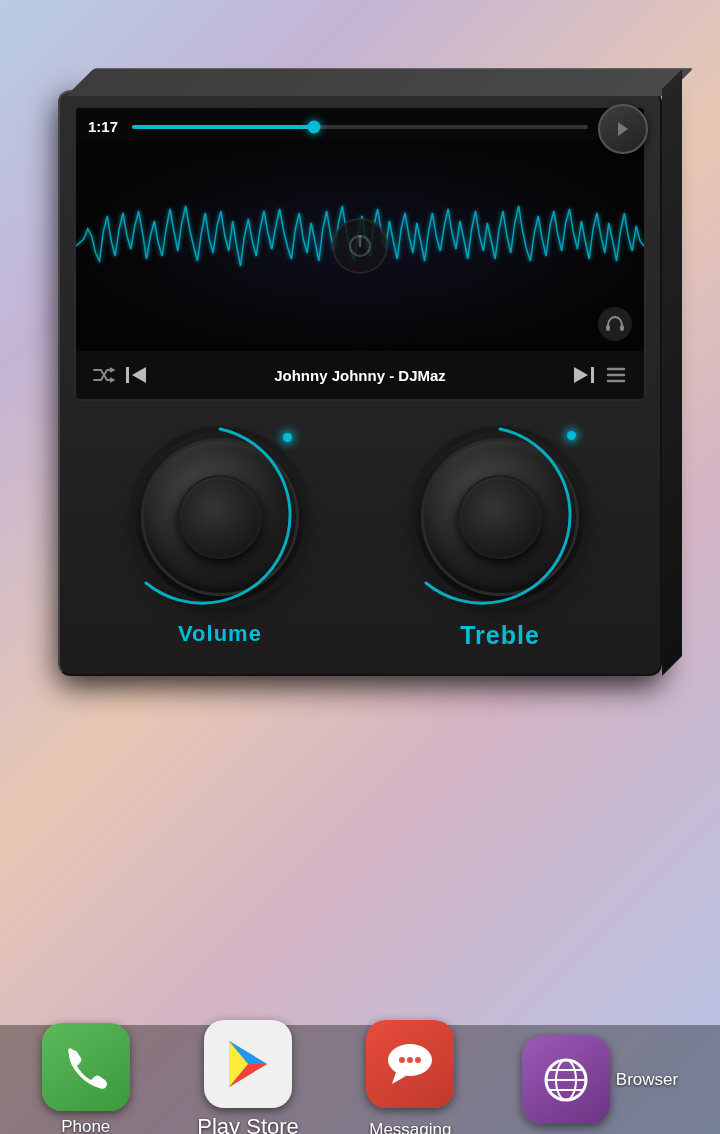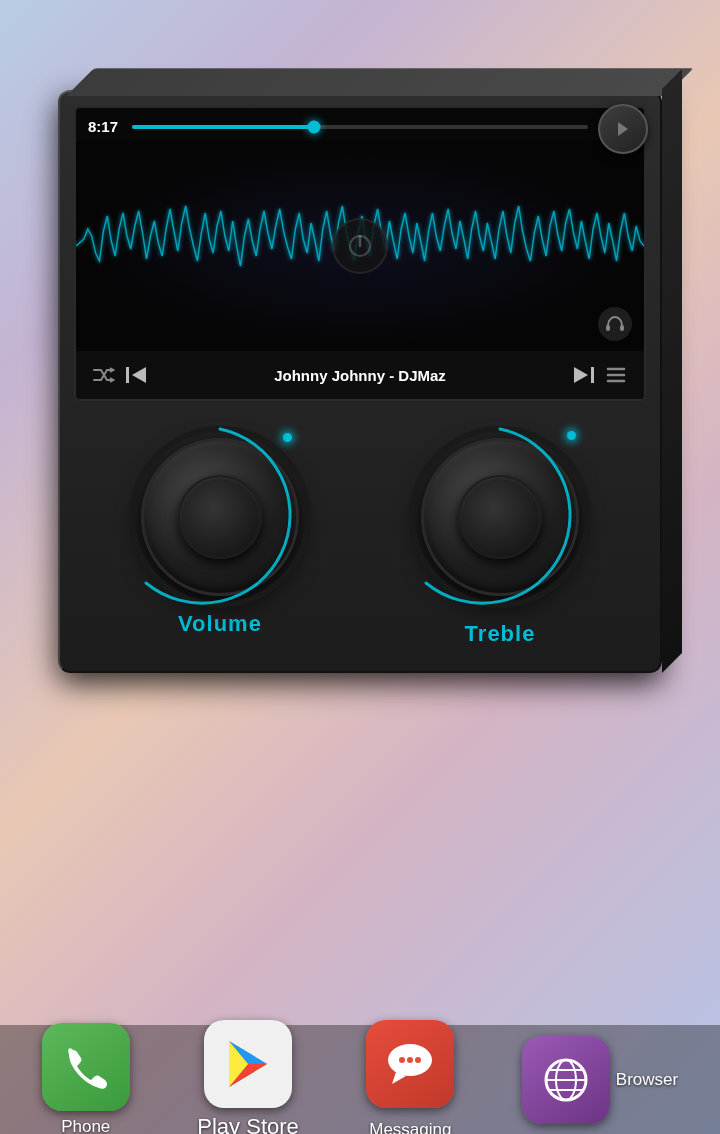--- a/index.html
+++ b/index.html
@@ -30,21 +30,21 @@
       <div style="width:50px;height:50px;border-radius:50%;background:linear-gradient(145deg,#3e3e3e,#222);border:2px solid #555;display:flex;align-items:center;justify-content:center;cursor:pointer;box-shadow:0 3px 8px rgba(0,0,0,0.6);">
         <svg width="20" height="20" viewBox="0 0 20 20">
           <polygon points="5,3 15,10 5,17" fill="#777"></polygon>
         </svg>
       </div>
     </div>
 
     <div style="margin:14px 14px 0;background:#080808;border-radius:6px;border:2px solid #2a2a2a;overflow:hidden;">
 
       <div style="padding:10px 12px 6px;display:flex;align-items:center;gap:10px;">
-        <span style="color:white;font-size:15px;font-weight:bold;min-width:34px;">8:17</span>
+        <span style="color:white;font-size:15px;font-weight:bold;min-width:34px;">1:17</span>
         <div style="flex:1;height:4px;background:rgba(255,255,255,0.18);border-radius:2px;position:relative;">
           <div style="position:absolute;left:0;top:0;height:100%;background:#00bcd4;border-radius:2px;width:40%;"></div>
           <div style="position:absolute;top:50%;left:40%;transform:translate(-50%,-50%);width:13px;height:13px;background:#00bcd4;border-radius:50%;box-shadow:0 0 8px rgba(0,188,212,0.9);"></div>
         </div>
         <span style="color:white;font-size:15px;font-weight:bold;min-width:34px;text-align:right;">3:10</span>
       </div>
 
       <div style="height:210px;background:radial-gradient(ellipse at center,#0e0e1e 0%,#050505 70%);position:relative;overflow:hidden;">
         <svg width="100%" height="100%" viewBox="0 0 580 210" preserveAspectRatio="none">
           <defs>
@@ -105,21 +105,21 @@
             <line x1="2" y1="2" x2="18" y2="2" stroke="#888" stroke-width="2.5" stroke-linecap="round"></line>
             <line x1="2" y1="8" x2="18" y2="8" stroke="#888" stroke-width="2.5" stroke-linecap="round"></line>
             <line x1="2" y1="14" x2="18" y2="14" stroke="#888" stroke-width="2.5" stroke-linecap="round"></line>
           </svg>
         </div>
       </div>
     </div>
 
     <div style="display:flex;justify-content:space-around;padding:22px 20px 8px;">
 
-      <div style="display:flex;flex-direction:column;align-items:center;gap:0;">
+      <div style="display:flex;flex-direction:column;align-items:center;gap:10px;">
         <div style="width:188px;height:188px;border-radius:50%;position:relative;display:flex;align-items:center;justify-content:center;cursor:pointer;">
 
           <svg width="188" height="188" viewBox="0 0 188 188" style="position:absolute;top:0;left:0;">
             <circle cx="94" cy="94" r="88" fill="none" stroke="#1a1a1a" stroke-width="6"></circle>
             <path d="M 94 6 A 88 88 0 1 1 20 160" fill="none" stroke="#00bcd4" stroke-width="3" stroke-linecap="round" opacity="0.9"></path>
 
             <circle cx="255" cy="30" r="6" fill="#00bcd4" style="filter:drop-shadow(0 0 4px #00bcd4)"></circle>
           </svg>
 
           <div style="position:absolute;top:10px;right:22px;width:9px;height:9px;border-radius:50%;background:#00bcd4;box-shadow:0 0 8px 2px rgba(0,188,212,0.9);"></div>
@@ -138,21 +138,21 @@
             <circle cx="94" cy="94" r="88" fill="none" stroke="#1a1a1a" stroke-width="6"></circle>
             <path d="M 94 6 A 88 88 0 1 1 20 160" fill="none" stroke="#00bcd4" stroke-width="3" stroke-linecap="round" opacity="0.9"></path>
           </svg>
 
           <div style="position:absolute;top:8px;right:18px;width:9px;height:9px;border-radius:50%;background:#00bcd4;box-shadow:0 0 8px 2px rgba(0,188,212,0.9);"></div>
 
           <div style="width:158px;height:158px;border-radius:50%;background:radial-gradient(circle at 40% 35%,#4a4a4a,#1e1e1e 55%,#0d0d0d);box-shadow:0 8px 24px rgba(0,0,0,0.9),inset 0 2px 6px rgba(255,255,255,0.08),inset 0 -3px 6px rgba(0,0,0,0.6);border:3px solid #2a2a2a;display:flex;align-items:center;justify-content:center;">
             <div style="width:84px;height:84px;border-radius:50%;background:radial-gradient(circle at 42% 38%,#353535,#0e0e0e);box-shadow:0 4px 12px rgba(0,0,0,0.95),inset 0 1px 3px rgba(255,255,255,0.08);border:2px solid #1e1e1e;"></div>
           </div>
         </div>
-        <span style="color:#00bcd4;font-size:22px;font-weight:bold;letter-spacing:1px;">Treble</span>
+        <span style="color:#00bcd4;font-size:25px;font-weight:bold;letter-spacing:1px;">Treble</span>
       </div>
 
     </div>
   </div>
 </div>
 
 <div style="position:absolute;bottom:0;left:0;right:0;height:109px;background:rgba(0,0,0,0.35);display:flex;align-items:center;justify-content:space-around;padding:0 8px;">
 
   <div style="display:flex;flex-direction:column;align-items:center;gap:6px;cursor:pointer;">
     <div style="width:88px;height:88px;border-radius:20px;background:linear-gradient(145deg,#5cb85c,#3a9a3a);display:flex;align-items:center;justify-content:center;box-shadow:0 3px 10px rgba(0,0,0,0.5);">

